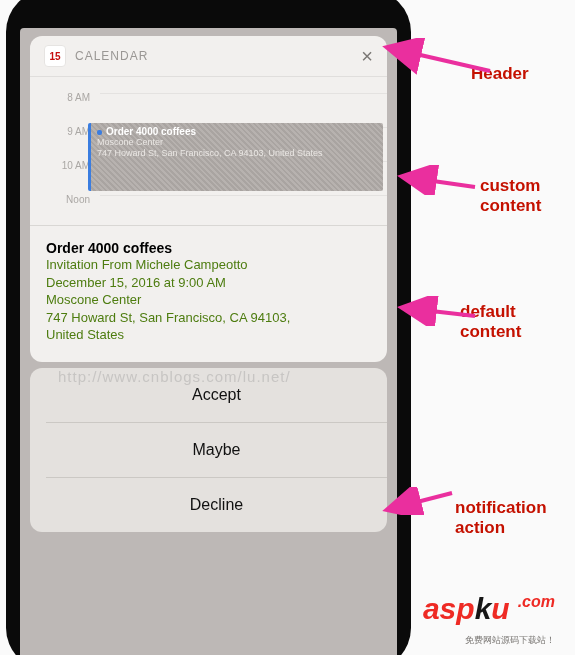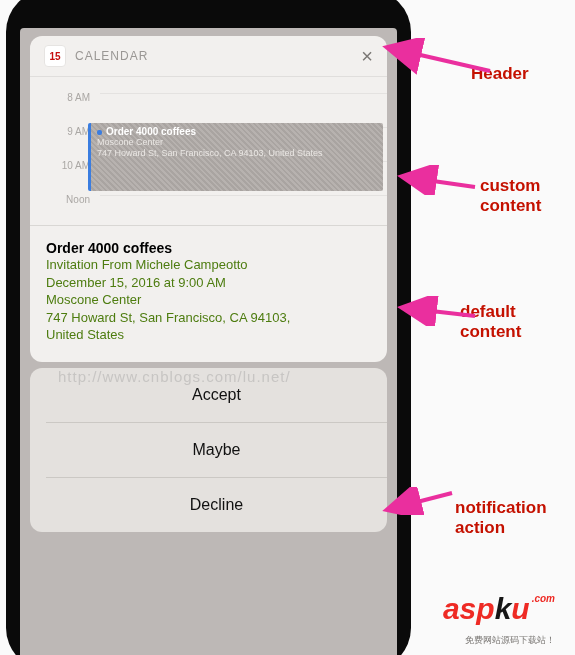--- a/index.html
+++ b/index.html
@@ -25,21 +25,21 @@
     .actions { margin: 6px 10px 0 10px; background: #e4e1de; border-radius: 12px; overflow: hidden; }
     .action-btn { text-align: center; padding: 18px 8px; font-size: 16px; color: #111; border-bottom: 1px solid #cbc8c4; cursor: pointer; margin-left: 16px; }
     .action-btn:last-child { border-bottom: none; }
     .annot { position: absolute; font-family: Arial, sans-serif; font-size: 17px; font-weight: 700; color: #c41100; white-space: nowrap; }
     .arrow { position: absolute; }
     .arrow svg { display: block; }
     .watermark { position: absolute; font-size: 15px; color: #c7c5c3; letter-spacing: 1px; }
     .logo-wrap { position: absolute; right: 20px; bottom: 8px; text-align: right; }
     .logo-main { font-family: Arial, sans-serif; font-weight: 700; font-style: italic; color: #ee2a24; font-size: 30px; line-height: 1; }
     .logo-main .k { color: #161616; font-weight: 800; }
-    .logo-main .dot { font-size: 10px; vertical-align: top; margin-left: 2px; }
+    .logo-main .dot { font-size: 16px; vertical-align: top; margin-left: 8px; }
     .logo-sub { font-size: 9px; color: #7a7774; margin-top: 10px; }
   </style>
 </head>
 <body>
 
 <div class="phone">
   <div class="screen">
 
     <div class="card">
       <div class="header">

